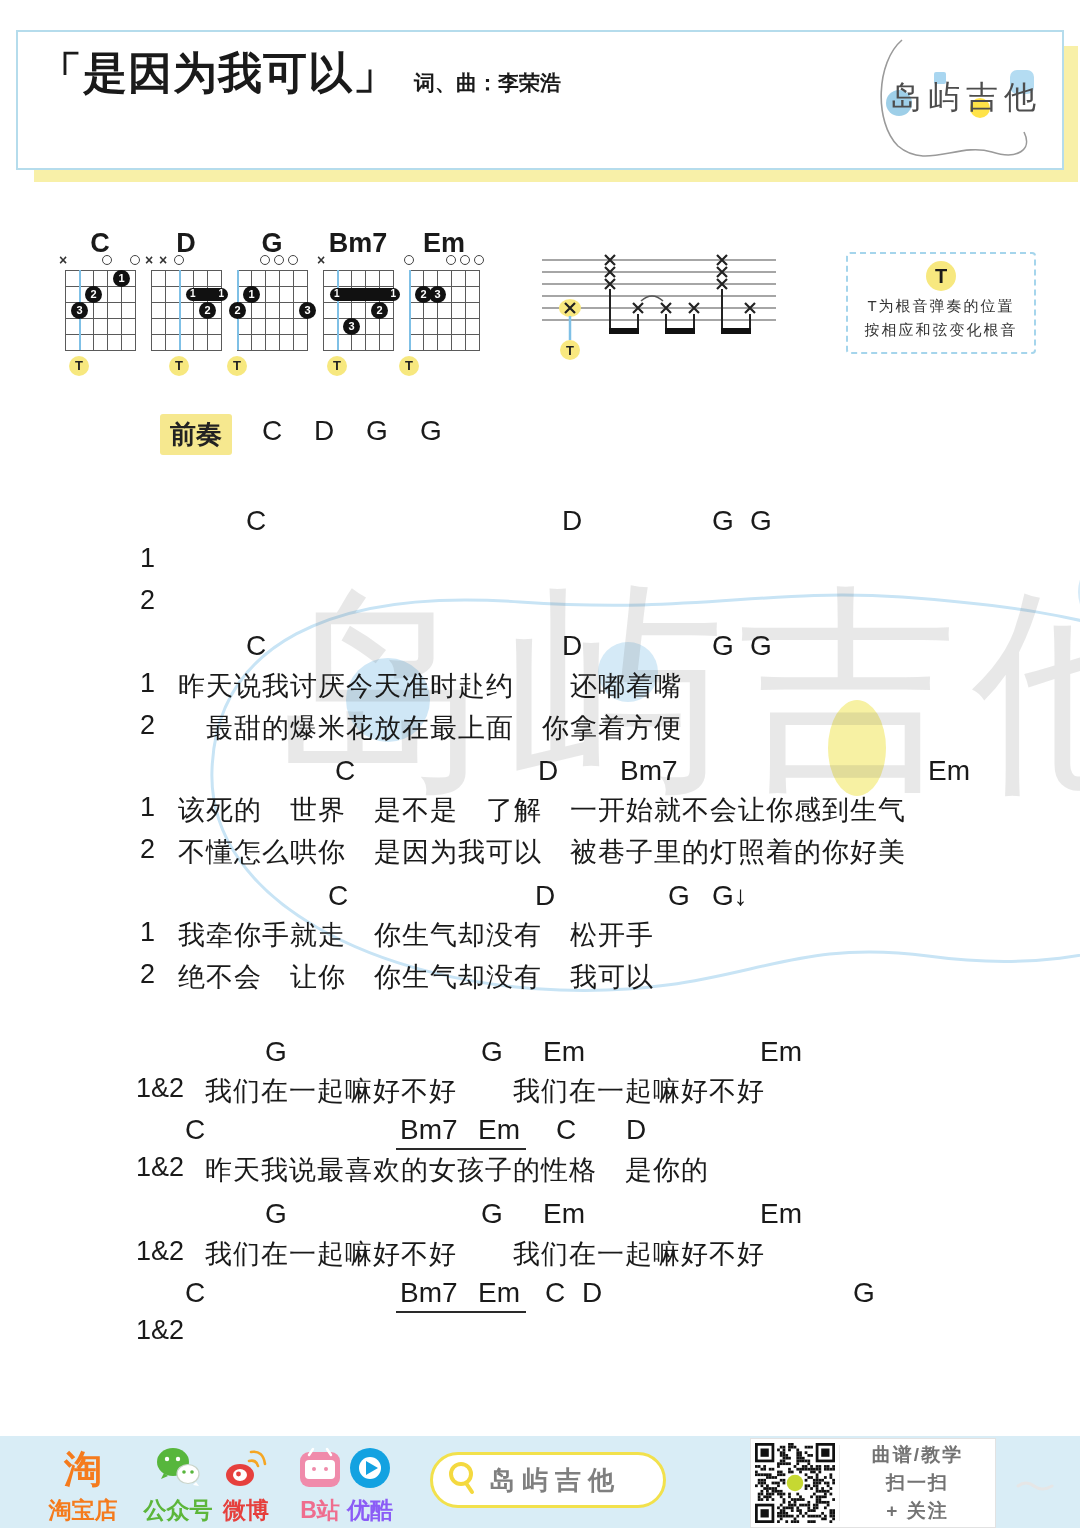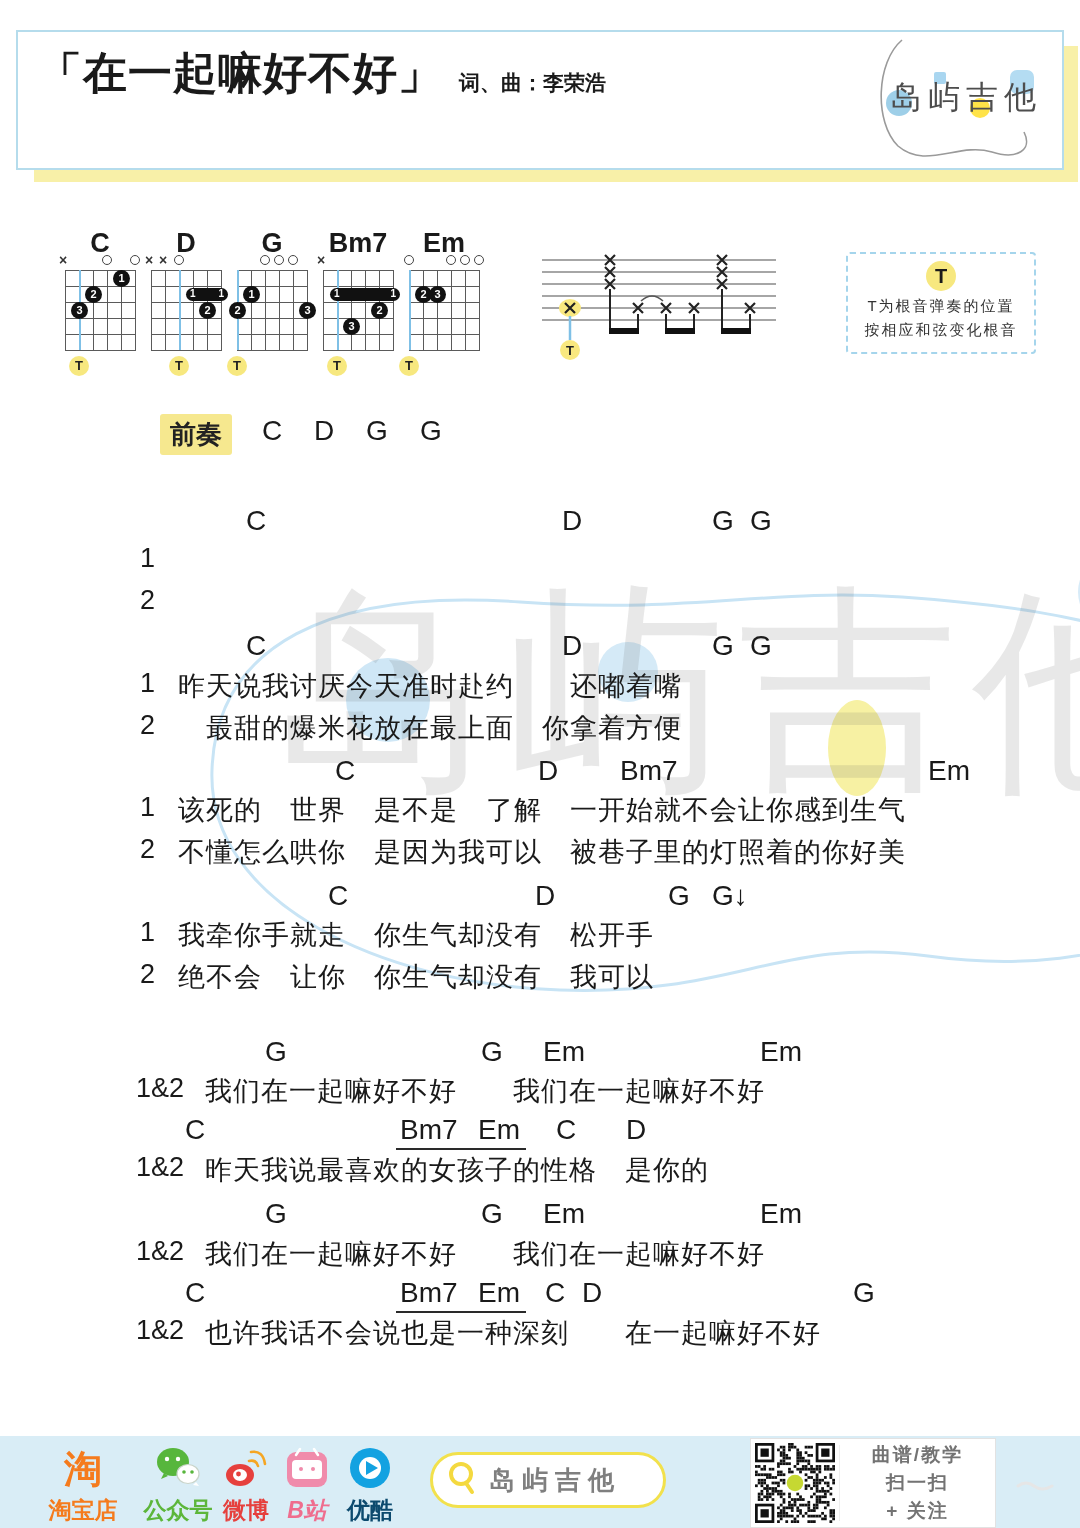--- a/index.html
+++ b/index.html
@@ -89,21 +89,21 @@
     <i class="wm-shape" style="left:346px;top:658px;width:84px;height:84px;background:#cfe7f6;"></i>
     <i class="wm-shape" style="left:598px;top:642px;width:60px;height:60px;background:#d5eaf7;"></i>
     <i class="wm-shape" style="left:828px;top:700px;width:58px;height:96px;background:#f7f1a3;"></i>
     <i class="wm-shape" style="left:1078px;top:552px;width:80px;height:80px;background:#d7ebf8;"></i>
     <div class="wm-text">岛屿吉他</div>
   </div>
 
   <div class="hdr-shadow"></div>
   <div class="hdr">
     <div class="title-row">
-      <span class="title">「在一起嘛好不好」</span>
+      <span class="title">「是因为我可以」</span>
       <span class="credits">词、曲：李荣浩</span>
     </div>
     <div class="logo">
       <svg width="178" height="126" viewBox="0 0 178 126">
         <path d="M32 6 C6 28 4 88 28 112 C56 136 88 108 122 118 C147 126 163 116 154 98" fill="none" stroke="#9a9a9a" stroke-width="1.6"></path>
       </svg>
       <i class="ldot ld1"></i>
       <i class="ldot ld2"></i>
       <i class="ldot ld3"></i>
       <i class="ldot ld4"></i>
@@ -350,21 +350,20 @@
       <span class="lyr-m" style="left: 136px; top: 1236px;">1&amp;2</span>
       <span class="lyr" style="left: 205px; top: 1236px;">我们在一起嘛好不好　　我们在一起嘛好不好</span>
       <span class="chord" style="left: 185px; top: 1277px;">C</span>
       <span class="chord" style="left: 400px; top: 1277px;">Bm7</span>
       <span class="chord" style="left: 478px; top: 1277px;">Em</span>
       <span class="chord" style="left: 545px; top: 1277px;">C</span>
       <span class="chord" style="left: 582px; top: 1277px;">D</span>
       <span class="chord" style="left: 853px; top: 1277px;">G</span>
       <div class="chord-rule" style="left: 396px; top: 1311px; width: 130px;"></div>
       <span class="lyr-m" style="left: 136px; top: 1315px;">1&amp;2</span>
-      <span class="lyr" style="left: 205px; top: 1315px;">也许我话不会说也是一种深刻　　在一起嘛好不好</span>
     </div>
 
   <div class="footer">
     <div class="s-item" style="left:46px;width:74px;">
       <span class="s-icon tb-glyph">淘</span>
       <span class="s-label" style="color: rgb(245, 123, 29);">淘宝店</span>
     </div>
     <div class="s-item" style="left:140px;width:76px;">
       <span class="s-icon">
         <svg width="48" height="44" viewBox="0 0 48 44">
@@ -385,42 +384,42 @@
         <svg width="48" height="44" viewBox="0 0 48 44">
           <ellipse cx="18" cy="29" rx="14" ry="11" fill="#e6403d"></ellipse>
           <ellipse cx="18" cy="29" rx="7" ry="6" fill="#fff"></ellipse>
           <circle cx="16.5" cy="28" r="2.4" fill="#e6403d"></circle>
           <path d="M27 15 q7 -2 9 5" stroke="#f5a623" stroke-width="2.6" fill="none" stroke-linecap="round"></path>
           <path d="M29 6 q12 -2 14 12" stroke="#f5a623" stroke-width="2.6" fill="none" stroke-linecap="round"></path>
         </svg>
       </span>
       <span class="s-label" style="color: rgb(230, 64, 61);">微博</span>
     </div>
-    <div class="s-item" style="left:278px;width:58px;font-style:italic;">
+    <div class="s-item" style="left:291px;width:58px;">
       <span class="s-icon">
         <svg width="46" height="44" viewBox="0 0 46 44">
           <rect x="3" y="6" width="40" height="35" rx="9" fill="#f08bab"></rect>
           <line x1="16" y1="3" x2="12" y2="9" stroke="#fff" stroke-width="2.5" stroke-linecap="round"></line>
           <line x1="30" y1="3" x2="34" y2="9" stroke="#fff" stroke-width="2.5" stroke-linecap="round"></line>
           <rect x="8" y="14" width="30" height="19" rx="4" fill="#fff"></rect>
           <circle cx="17" cy="23" r="2" fill="#f08bab"></circle>
             <circle cx="29" cy="23" r="2" fill="#f08bab"></circle>
         </svg>
       </span>
       <span class="s-label" style="color: rgb(239, 109, 142);">B站</span>
     </div>
     <div class="s-item" style="left:340px;width:60px;">
       <span class="s-icon">
         <svg width="46" height="46" viewBox="0 0 46 46">
           <circle cx="23" cy="22" r="20" fill="#13a2e1"></circle>
           <circle cx="23" cy="22" r="11" fill="#fff"></circle>
           <path d="M19 15 L31 22 L19 29 Z" fill="#13a2e1"></path>
         </svg>
       </span>
-      <span class="s-label" style="color: #0c4a6e;">优酷</span>
+      <span class="s-label" style="color: #8b5cf6;">优酷</span>
     </div>
 
     <div class="search">
       <span style="margin:0 10px 0 14px;">
         <svg width="32" height="36" viewBox="0 0 32 36">
           <circle cx="14" cy="14" r="10" stroke="#f4d93f" stroke-width="4" fill="none"></circle>
           <line x1="19" y1="23" x2="25" y2="32" stroke="#f4d93f" stroke-width="4" stroke-linecap="round"></line>
         </svg>
       </span>
       <span class="s-text">岛屿吉他</span>

